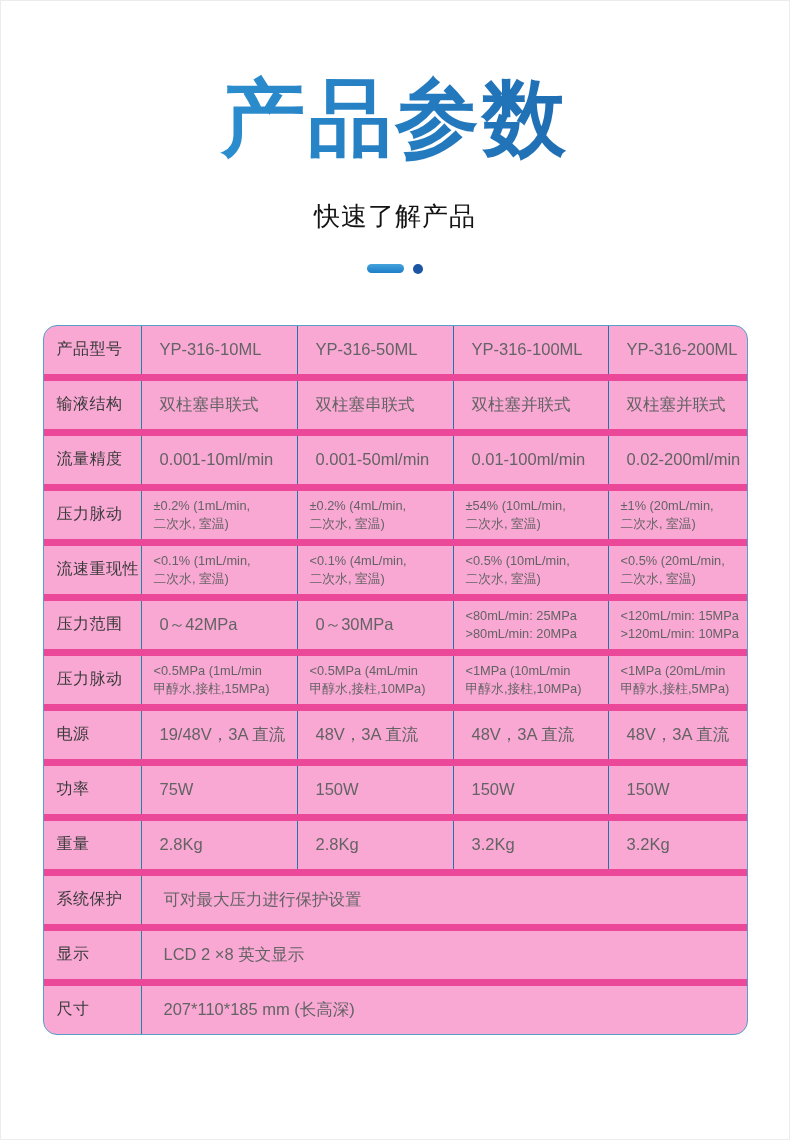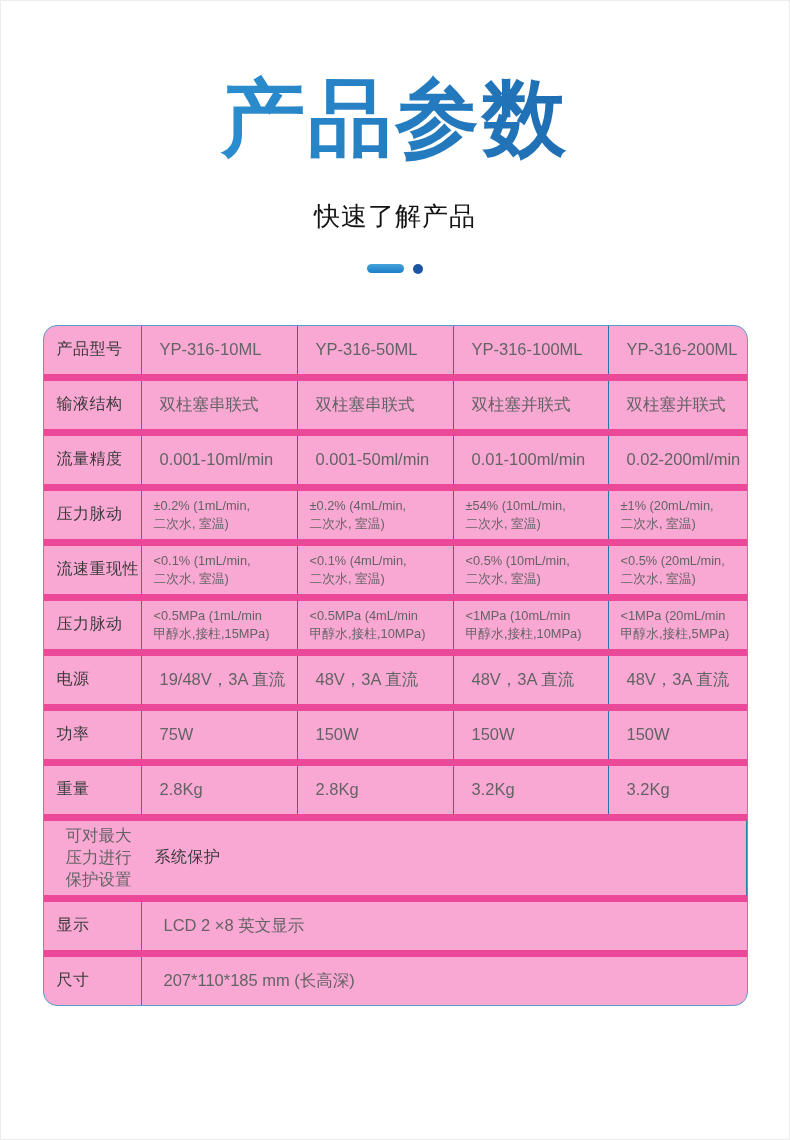--- a/index.html
+++ b/index.html
@@ -141,20 +141,29 @@
       <div class="cell val sm">&lt;0.1% (1mL/min,
 二次水, 室温)</div>
       <div class="cell val sm">&lt;0.1% (4mL/min,
 二次水, 室温)</div>
       <div class="cell val sm">&lt;0.5% (10mL/min,
 二次水, 室温)</div>
       <div class="cell val sm">&lt;0.5% (20mL/min,
 二次水, 室温)</div>
     </div>
 
+    <div class="row">
+      <div class="cell label">压力范围</div>
+      <div class="cell val">0～42MPa</div>
+      <div class="cell val">0～30MPa</div>
+      <div class="cell val sm">&lt;80mL/min: 25MPa
+&gt;80mL/min: 20MPa</div>
+      <div class="cell val sm">&lt;120mL/min: 15MPa
+&gt;120mL/min: 10MPa</div>
+    </div>
 
     <div class="row">
       <div class="cell label">压力脉动</div>
       <div class="cell val sm">&lt;0.5MPa (1mL/min
 甲醇水,接柱,15MPa)</div>
       <div class="cell val sm">&lt;0.5MPa (4mL/min
 甲醇水,接柱,10MPa)</div>
       <div class="cell val sm">&lt;1MPa (10mL/min
 甲醇水,接柱,10MPa)</div>
       <div class="cell val sm">&lt;1MPa (20mL/min
@@ -179,22 +188,22 @@
 
     <div class="row">
       <div class="cell label">重量</div>
       <div class="cell val">2.8Kg</div>
       <div class="cell val">2.8Kg</div>
       <div class="cell val">3.2Kg</div>
       <div class="cell val">3.2Kg</div>
     </div>
 
     <div class="row span">
+      <div class="cell label">系统保护</div>
       <div class="cell val">可对最大压力进行保护设置</div>
-      <div class="cell label">系统保护</div>
     </div>
 
 
     <div class="row span">
       <div class="cell label">显示</div>
       <div class="cell val">LCD 2 ×8 英文显示</div>
     </div>
 
     <div class="row span">
       <div class="cell label">尺寸</div>

